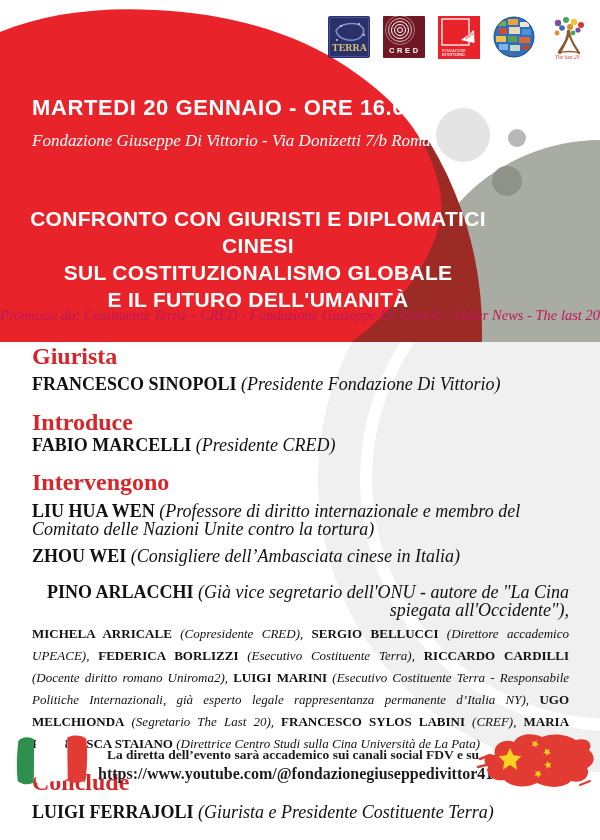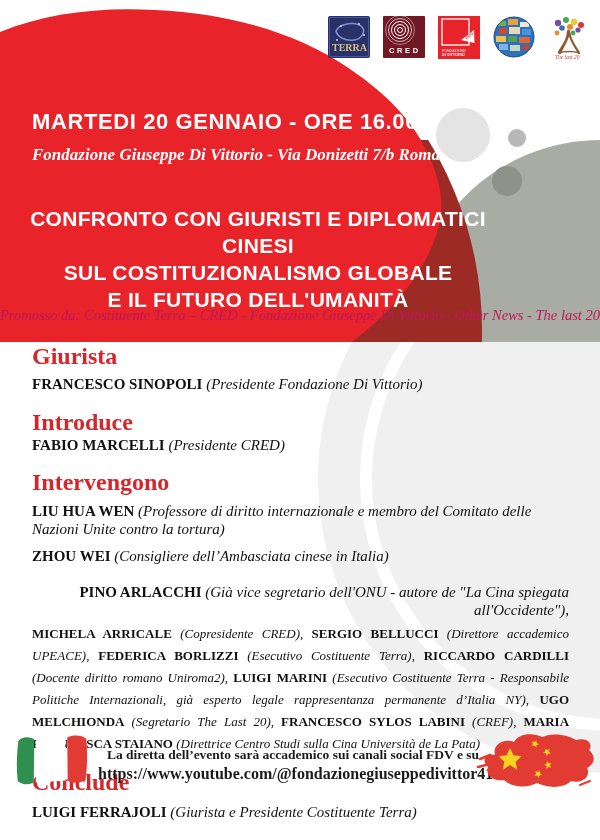--- a/index.html
+++ b/index.html
@@ -6,36 +6,36 @@
   .page{position:relative;width:600px;height:840px;background:#ffffff;overflow:hidden;
         font-family:"Liberation Serif",serif;}
   .bg-svg{position:absolute;left:0;top:0;z-index:0;}
   .layer{position:absolute;z-index:2;}
 
   
   .logos{left:328px;top:15px;display:flex;gap:13px;}
   .logo{width:42px;height:45px;flex:0 0 auto;}
 
   
-  .date-block{left:32px;top:109px;color:#fff;}
+  .date-block{left:32px;top:95px;color:#fff;}
   .date-line{font-family:"Liberation Sans",sans-serif;font-weight:800;font-size:22px;
              letter-spacing:.6px;}
   .venue-line{margin-top:10px;font-family:"Liberation Serif",serif;font-style:italic;
-              font-weight:bold;font-size:17px;}
+              font-weight:normal;font-size:17px;}
   .title-block{left:0;top:205px;width:516px;text-align:center;color:#fff;
                font-family:"Liberation Sans",sans-serif;font-weight:800;font-size:21px;
                line-height:27px;letter-spacing:.3px;}
   .promosso{left:0;top:307px;width:600px;text-align:center;color:#be185d;
             font-family:"Liberation Serif",serif;font-style:italic;font-size:14.5px;}
 
   
   .program{left:32px;top:342px;width:537px;color:#111;}
   .sec-h{font-family:"Liberation Serif",serif;font-weight:bold;font-size:24px;
          color:#d5262b;margin:0;line-height:28px;}
-  .speaker{font-size:15px;line-height:18px;margin:0;}
+  .speaker{font-size:18px;line-height:18px;margin:0;}
   .sp-name{font-weight:bold;}
   .sp-role{font-style:italic;}
   .m-sino{margin-top:5px;}
   .m-intro{margin-top:15px;}
   .m-fabio{margin-top:0;}
   .m-interv{margin-top:14px;}
   .m-liu{margin-top:6px;}
   .m-zhou{margin-top:9px;}
   .m-arla{margin-top:18px;text-align:right;}
   .panel{margin-top:4px;font-size:13px;line-height:22px;text-align:justify;}

